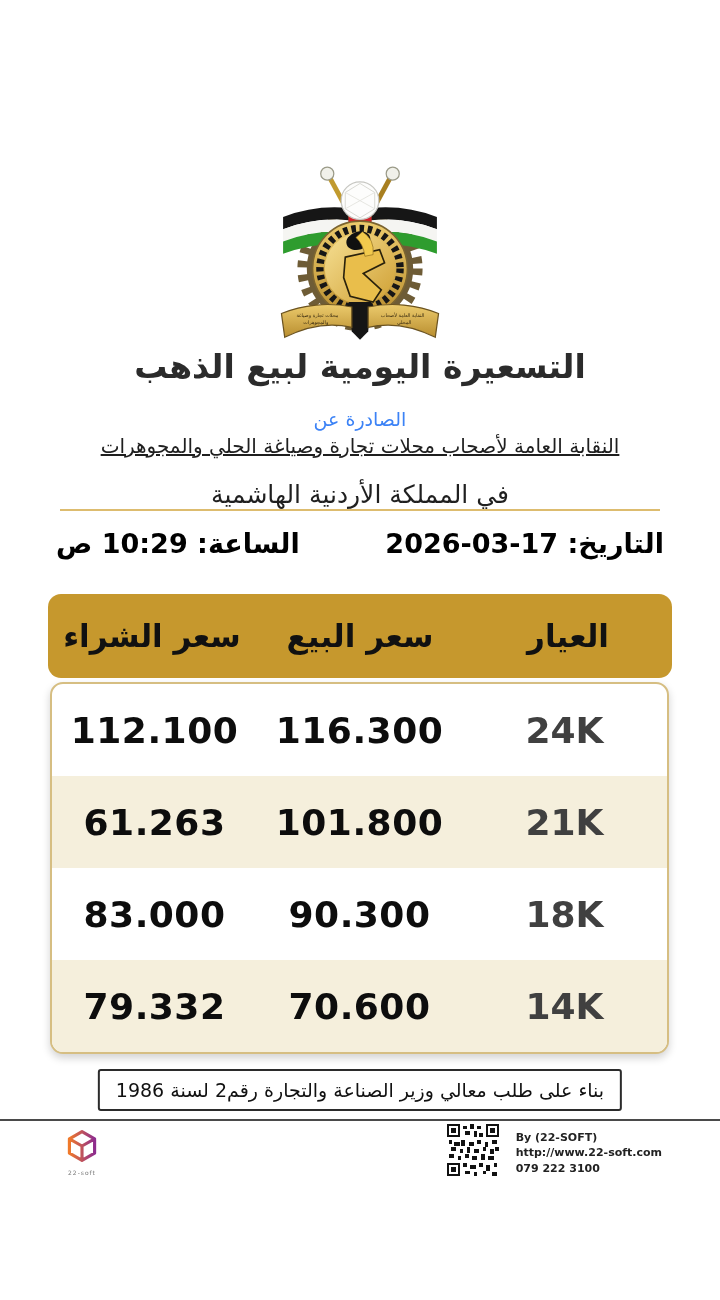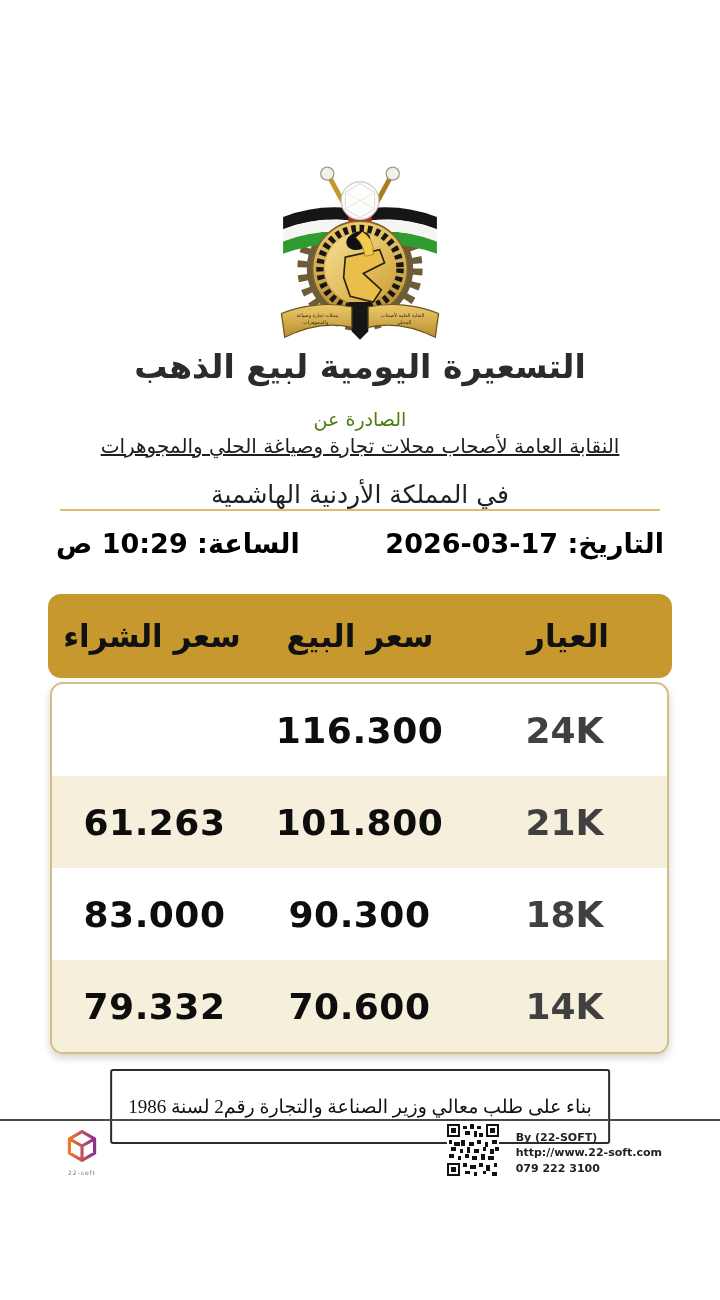--- a/index.html
+++ b/index.html
@@ -10,21 +10,21 @@
     font-family:"DejaVu Sans", sans-serif; color:#1f1f1f;
   }
   .emblem { position:absolute; top:142px; left:50%; transform:translateX(-50%); }
 
   .title-main {
     position:absolute; top:331px; left:0; width:100%; text-align:center;
     font-size:33px; font-weight:700; color:#2b2b2b; direction:rtl;
   }
   .issued-by {
     position:absolute; top:392px; left:0; width:100%; text-align:center;
-    font-size:19px; color:#4d7c0f; direction:rtl;
+    font-size:19px; color:#3b82f6; direction:rtl;
   }
   .association {
     position:absolute; top:418px; left:0; width:100%; text-align:center;
     font-size:20px; color:#1f1f1f; direction:rtl;text-decoration:underline;
   }
   .country {
     position:absolute; top:464px; left:0; width:100%; text-align:center;
     font-size:25px; color:#1f1f1f; direction:rtl;
   }
   .gold-divider {
@@ -53,24 +53,23 @@
   .trow {
     height:92px; display:grid; grid-template-columns:1fr 1fr 1fr;
     direction:rtl; align-items:center; text-align:center;
   }
   .trow.alt { background:#f5efdc; }
   .cell-karat { font-size:36px; font-weight:700; color:#404040; }
   .cell-num { font-size:36px; font-weight:700; color:#0d0d0d; letter-spacing:0.5px; }
 
   .footnote-box {
     position:absolute; top:1053px; left:50%; transform:translateX(-50%);
-    border:2px solid #2b2b2b; border-radius:3px; padding:24px 16px;
+    border:2px solid #2b2b2b; border-radius:3px; padding:8px 16px;
     font-size:19px; color:#111; direction:rtl; white-space:nowrap;
     background:#fff;
-    font-family:Liberation Serif, serif;
   }
   .footer-rule {
     position:absolute; top:1103px; left:0; width:100%;
     border-top:2px solid #4a4a4a;
   }
   .brand-left {
     position:absolute; top:1112px; left:60px; width:44px; text-align:center;
   }
   .brand-left .caption { font-size:6px; color:#777; letter-spacing:1px; margin-top:1px; }
   .brand-right {
@@ -171,20 +170,21 @@
   <div class="price-header">
     <div>العيار</div>
     <div>سعر البيع</div>
     <div>سعر الشراء</div>
   </div>
 
   <div class="price-body">
     <div class="trow">
       <div class="cell-karat">24K</div>
       <div class="cell-num">116.300</div>
+      <div class="cell-num">112.100</div>
     </div>
     <div class="trow alt">
       <div class="cell-karat">21K</div>
       <div class="cell-num">101.800</div>
       <div class="cell-num">61.263</div>
     </div>
     <div class="trow">
       <div class="cell-karat">18K</div>
       <div class="cell-num">90.300</div>
       <div class="cell-num">83.000</div>

